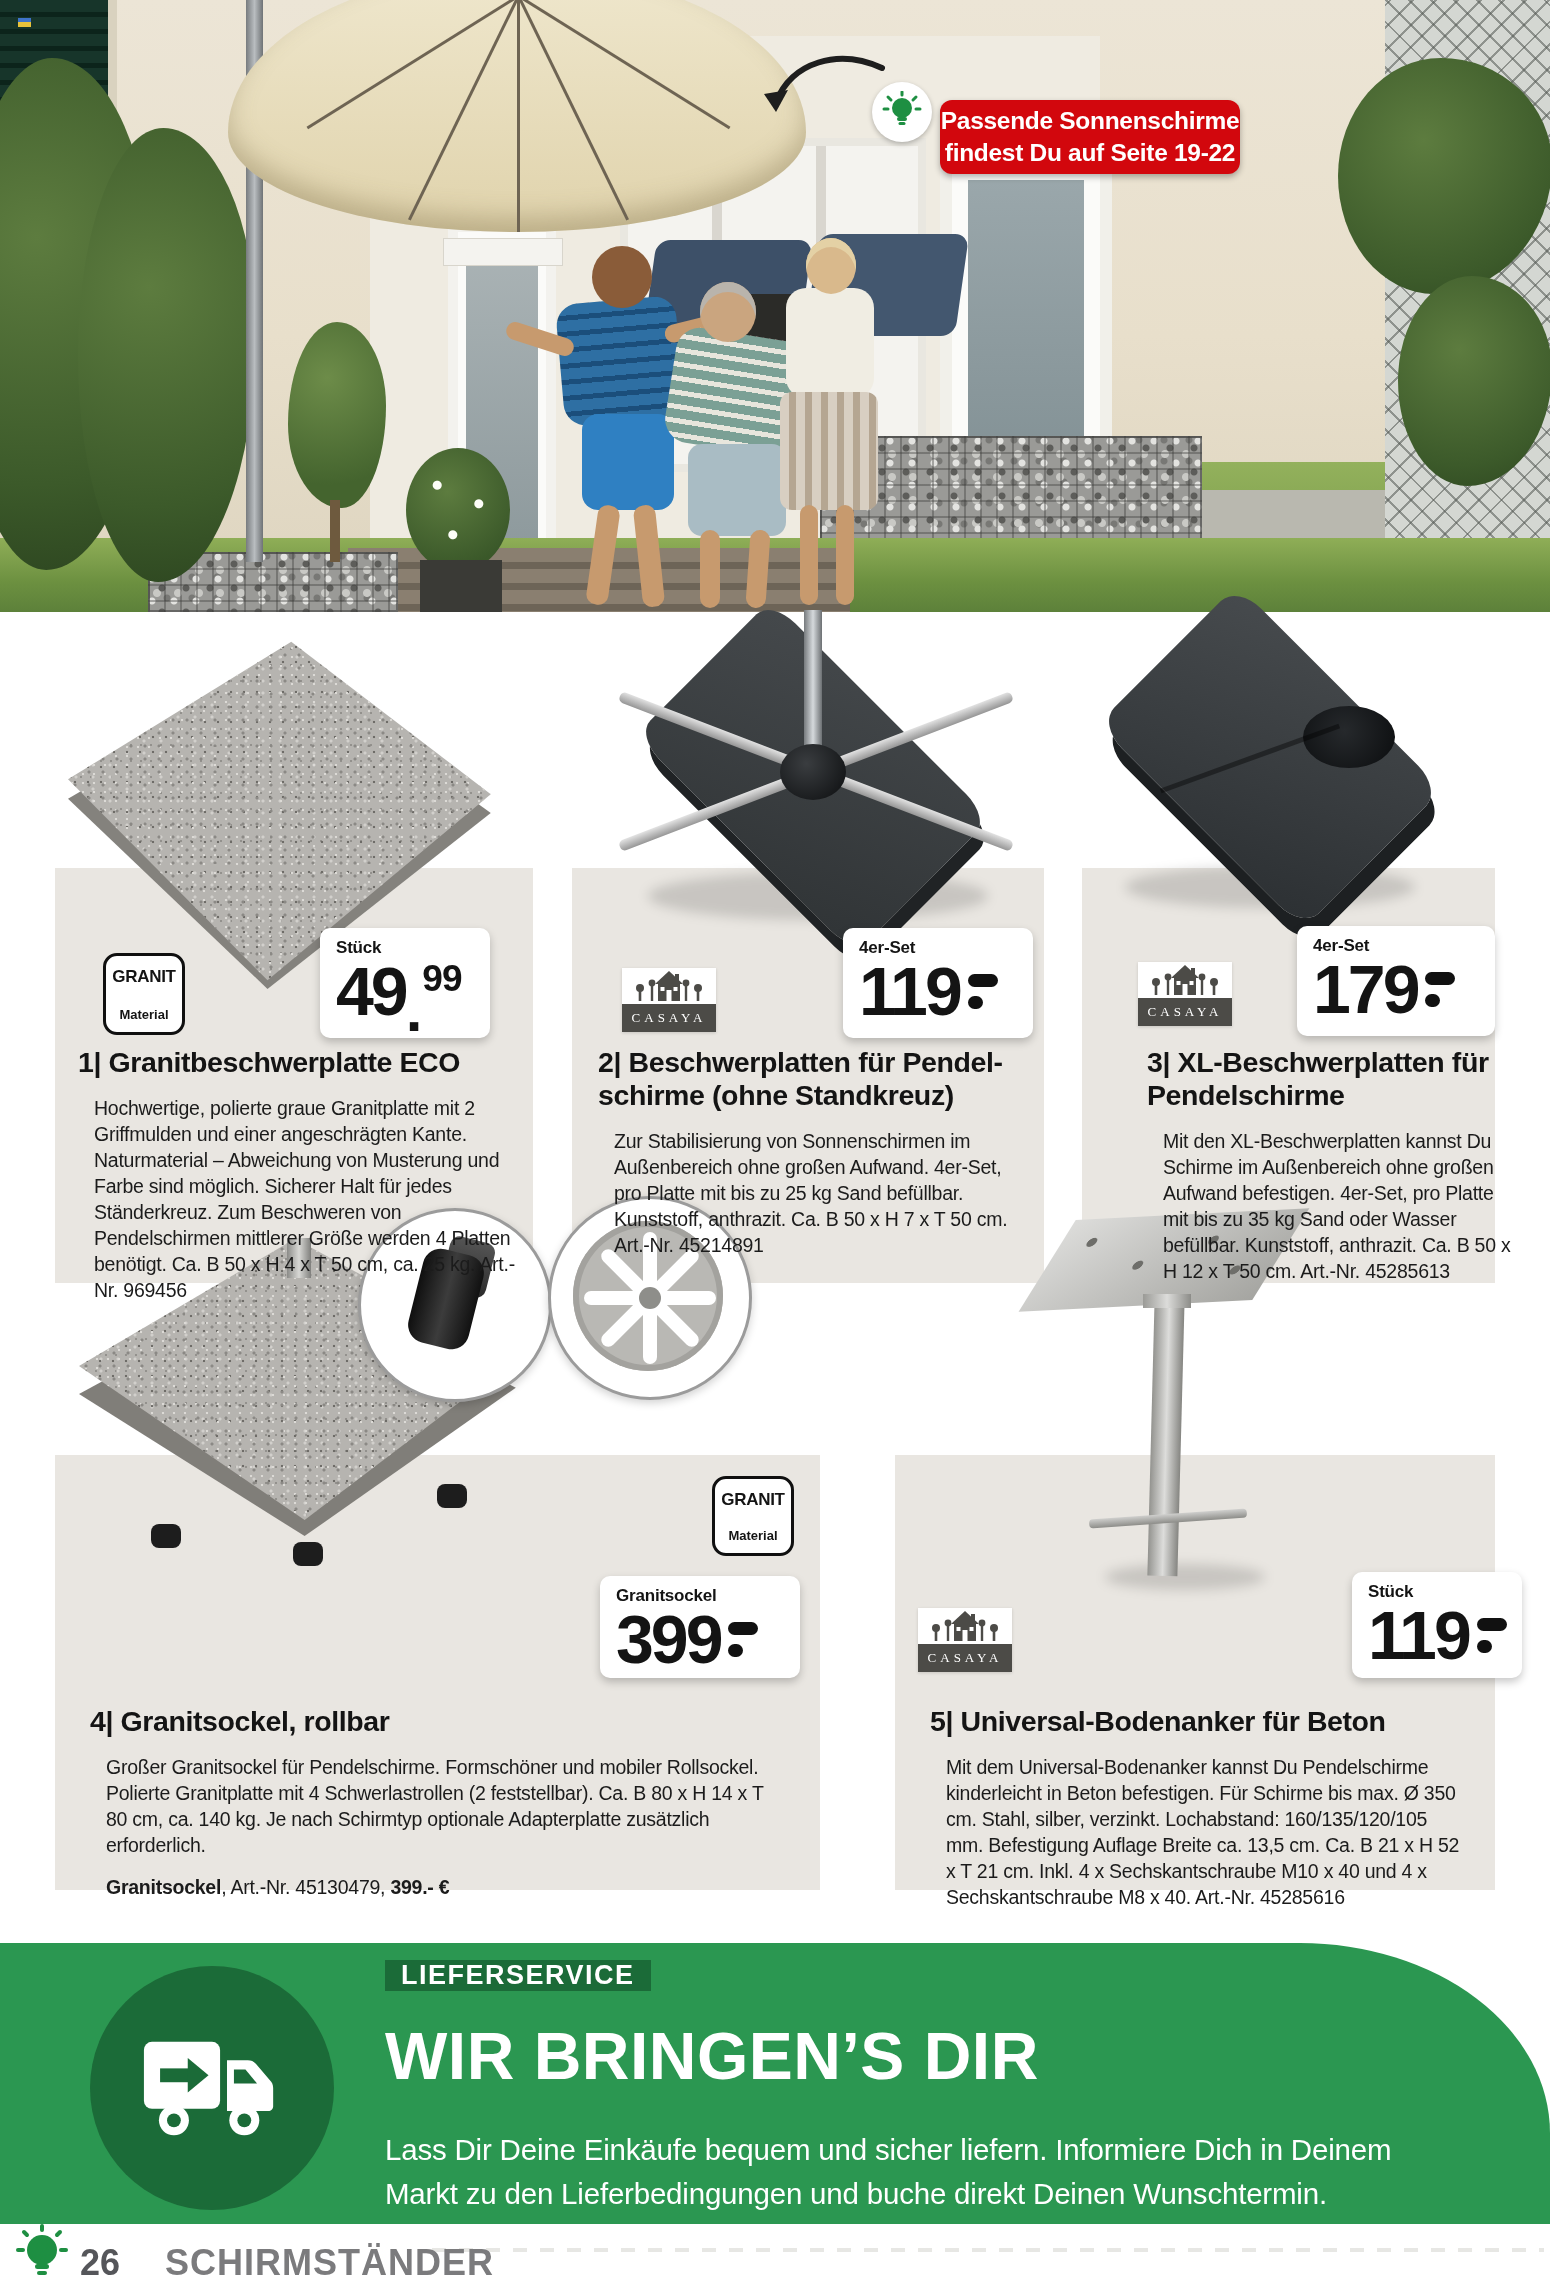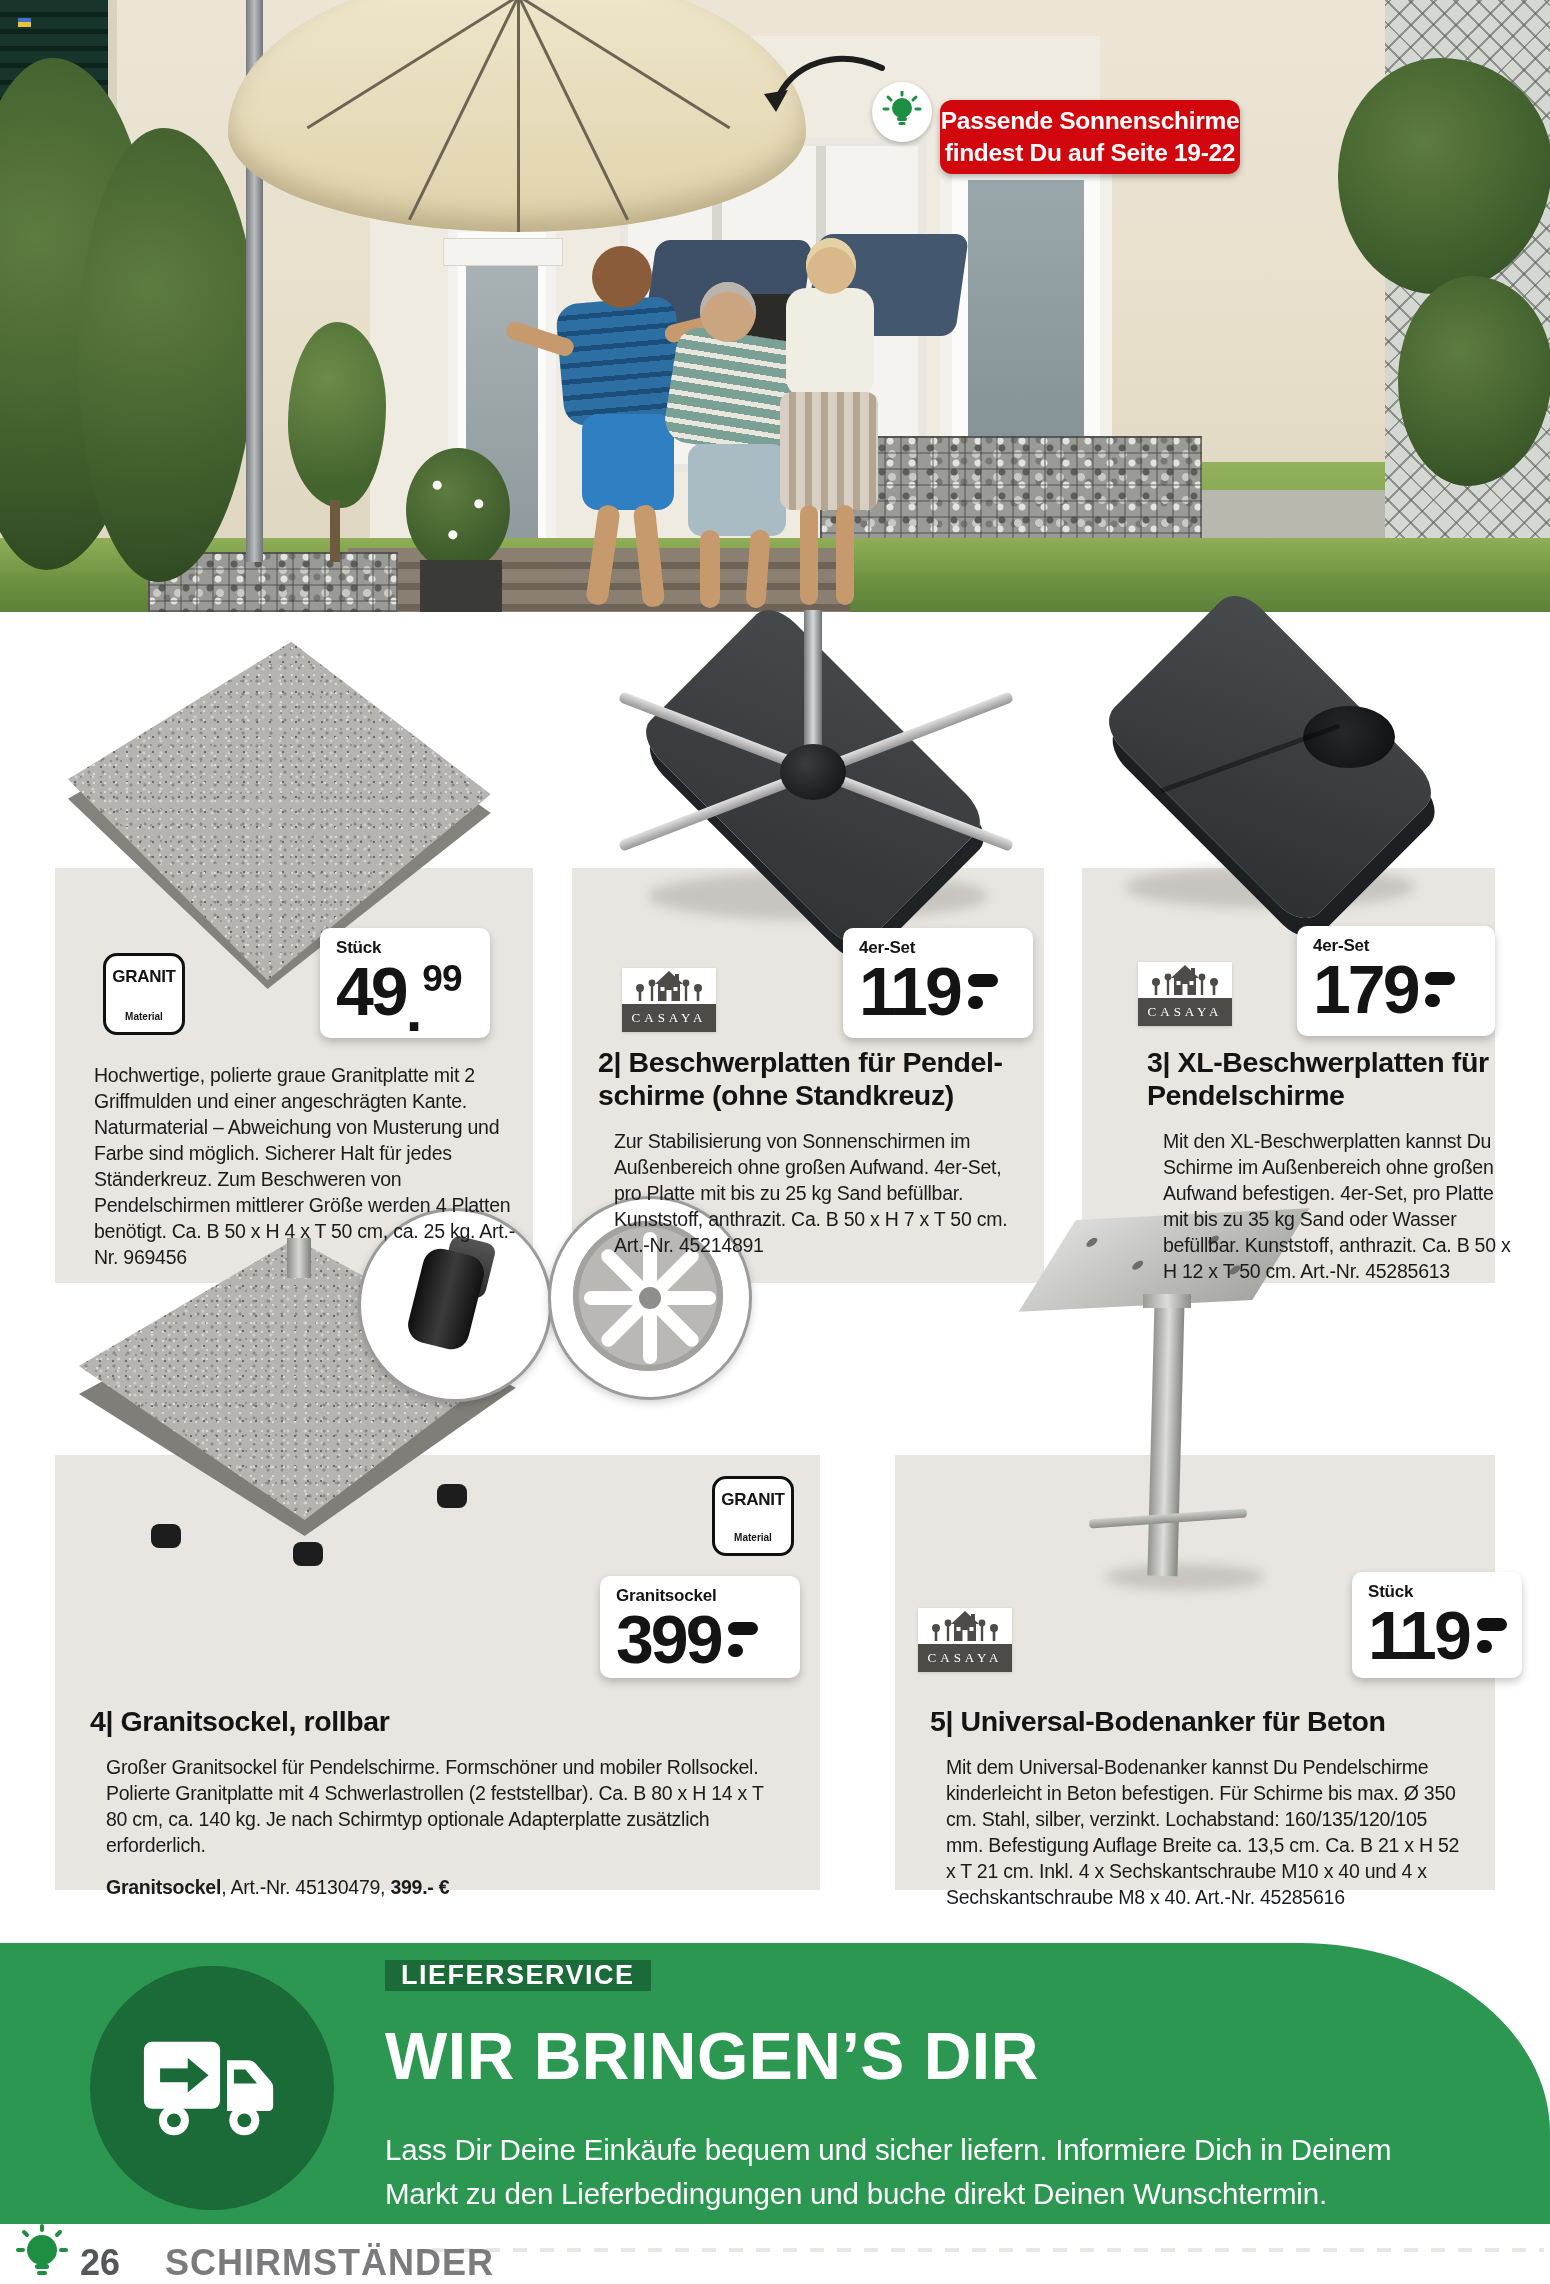--- a/index.html
+++ b/index.html
@@ -113,21 +113,21 @@
   .dot{align-self:flex-end;font-size:60px;line-height:0.4;letter-spacing:0;}
   .mark{display:inline-flex;flex-direction:column;align-items:flex-start;gap:9px;margin:14px 0 0 8px;}
   .mark i{display:block;background:#111;border-radius:7px;}
   .mark .md1{width:30px;height:13px;}
   .mark .md2{width:15px;height:13px;}
   .sr{position:absolute;width:1px;height:1px;overflow:hidden;clip-path:inset(50%);}
   .granitbadge{background:#fff;border:3px solid #101010;border-radius:14px;box-sizing:border-box;
                display:flex;flex-direction:column;justify-content:space-between;align-items:center;
                padding:11px 4px 10px;text-align:center;}
   .granitbadge .g1{font-size:17px;font-weight:bold;letter-spacing:-0.3px;}
-  .granitbadge .g2{font-size:10px;font-weight:bold;}
+  .granitbadge .g2{font-size:13px;font-weight:bold;}
   .casaya{display:flex;flex-direction:column;box-shadow:0 1px 3px rgba(0,0,0,.15);}
   .casaya .art{height:38px;background:#fff;display:flex;align-items:flex-end;justify-content:center;}
   .casaya .band{height:36px;background:#4c4b47;color:#fff;font-family:"Liberation Serif",serif;
                 font-size:13px;letter-spacing:4px;display:flex;align-items:center;justify-content:center;}
   .ptext h3{margin:0 0 10px;font-size:28.5px;line-height:1.16;letter-spacing:-0.4px;font-weight:bold;}
   .ptext p{margin:16px;font-size:19.5px;line-height:26px;letter-spacing:-0.25px;color:#1b1b1b;}
   .variant{margin-top:1px !important;}
   .variant b{font-weight:bold;}
 
   
@@ -472,20 +472,21 @@
       <span>119</span>
       <span class="mark">
           <i class="md1"></i>
           <i class="md2"></i>
           <span class="sr">.-</span>
         </span>
     </div>
   </div>
 
   <div class="abs ptext" style="left:78px;top:1046px;width:455px;">
+    <h3>1| Granitbeschwerplatte ECO</h3>
     <p>Hochwertige, polierte graue Granitplatte mit 2 Griffmulden und einer angeschrägten Kante. Naturmaterial – Abweichung von Musterung und Farbe sind möglich. Sicherer Halt für jedes Ständerkreuz. Zum Beschweren von Pendelschirmen mittlerer Größe werden 4 Platten benötigt. Ca. B 50 x H 4 x T 50 cm, ca. 25 kg. Art.-Nr. 969456</p>
   </div>
   <div class="abs ptext" style="left:598px;top:1046px;width:440px;">
     <h3>2| Beschwerplatten für Pendel­schirme (ohne Standkreuz)</h3>
     <p>Zur Stabilisierung von Sonnenschirmen im Außenbereich ohne großen Aufwand. 4er-Set, pro Platte mit bis zu 25 kg Sand befüllbar. Kunststoff, anthrazit. Ca. B 50 x H 7 x T 50 cm. Art.-Nr. 45214891</p>
   </div>
   <div class="abs ptext" style="left:1147px;top:1046px;width:385px;">
     <h3>3| XL-Beschwerplatten für Pendelschirme</h3>
     <p>Mit den XL-Beschwerplatten kannst Du Schirme im Außenbereich ohne großen Aufwand befestigen. 4er-Set, pro Platte mit bis zu 35 kg Sand oder Wasser befüllbar. Kunststoff, anthrazit. Ca. B 50 x H 12 x T 50 cm. Art.-Nr. 45285613</p>
   </div>

